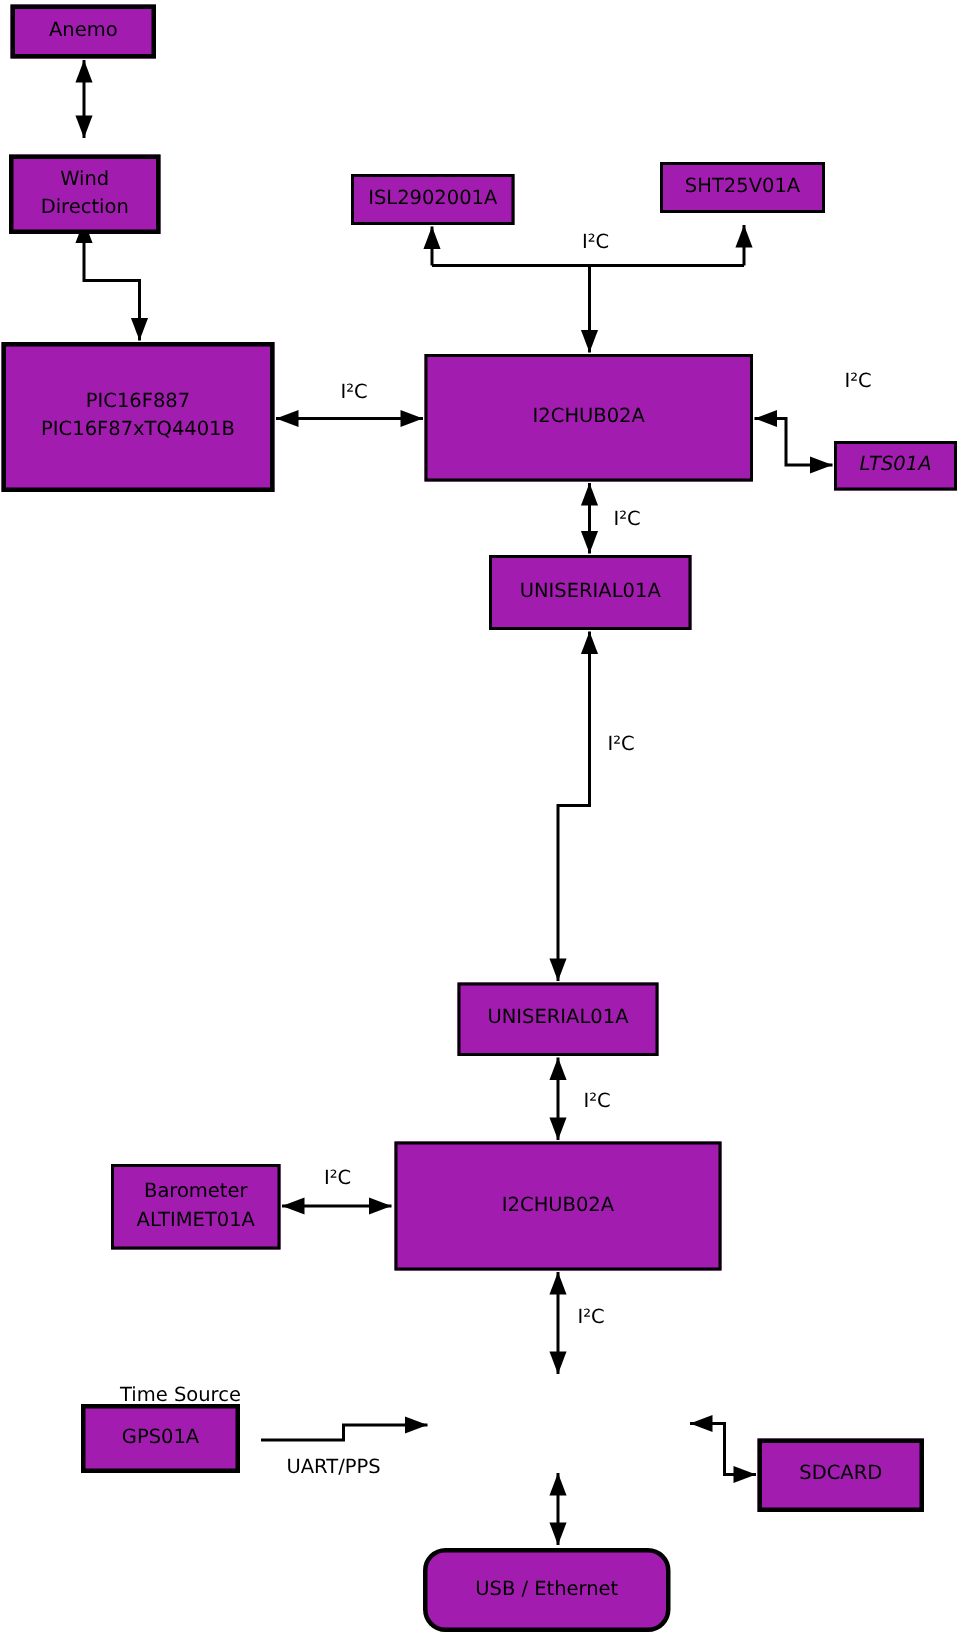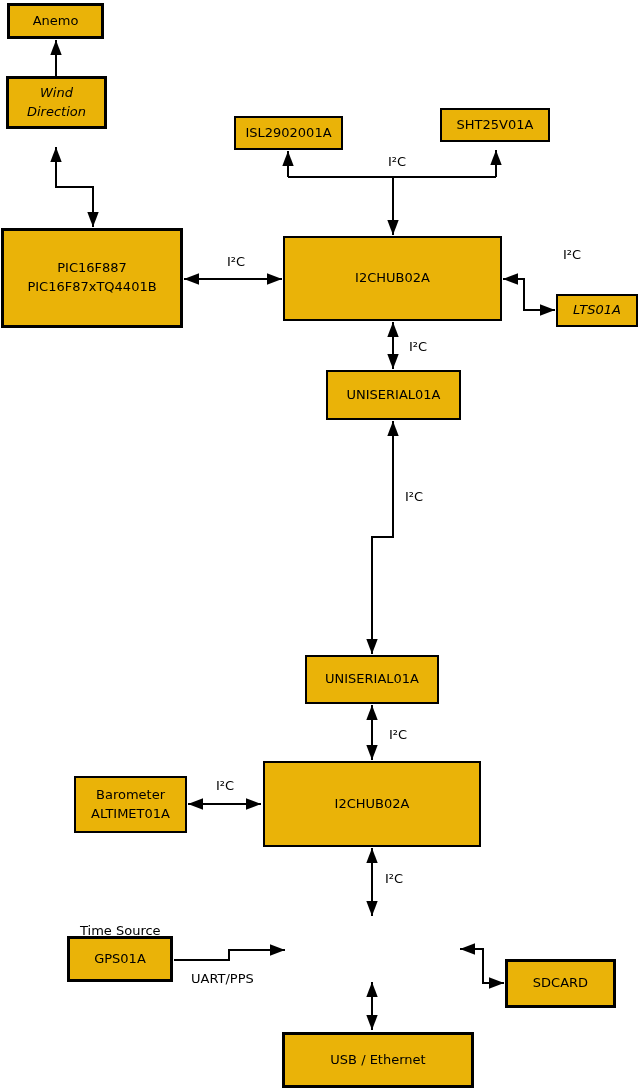--- a/index.html
+++ b/index.html
@@ -24,53 +24,53 @@
     height: 1089px;
   }
   svg.wires path.w {
     stroke: #000000;
     stroke-width: 2;
     fill: none;
   }
   .node {
     position: absolute;
     box-sizing: border-box;
-    background: #eab308;
+    background: #a21caf;
     border: 2px solid #000000;
     display: flex;
     align-items: center;
     justify-content: center;
     text-align: center;
     white-space: pre-line;
     font-size: 13px;
     line-height: 1.45;
   }
   .node.thick { border-width: 3px; }
   .elabel {
     position: absolute;
     font-size: 13px;
     white-space: nowrap;
   }
 
   
   #n-anemo   { left: 7px;   top: 3px;    width: 97px;  height: 36px; }
-  #n-wind    { left: 6px;   top: 76px;   width: 101px; height: 53px; font-style: italic; }
+  #n-wind    { left: 6px;   top: 103px;   width: 101px; height: 53px; }
   #n-pic     { left: 1px;   top: 228px;  width: 182px; height: 100px; text-align: center; }
   #n-isl     { left: 234px; top: 116px;  width: 109px; height: 34px; text-align: right; }
   #n-sht     { left: 440px; top: 108px;  width: 110px; height: 34px; }
   #n-hub1    { left: 283px; top: 236px;  width: 219px; height: 85px; }
   #n-lts     { left: 556px; top: 294px;  width: 82px;  height: 33px; font-style: italic; }
   #n-uni1    { left: 326px; top: 370px;  width: 135px; height: 50px; }
   #n-uni2    { left: 305px; top: 655px;  width: 134px; height: 49px; }
   #n-hub2    { left: 263px; top: 761px;  width: 218px; height: 86px; }
   #n-baro    { left: 74px;  top: 776px;  width: 113px; height: 57px; }
-  #n-gps     { left: 67px;  top: 936px;  width: 106px; height: 46px; }
+  #n-gps     { left: 54px;  top: 936px;  width: 106px; height: 46px; }
   #n-arm     { left: 286px; top: 917px;  width: 173px; height: 63px; }
   #n-sdcard  { left: 505px; top: 959px;  width: 111px; height: 49px; }
-  #n-usb     { left: 282px; top: 1032px; width: 192px; height: 56px; }
+  #n-usb     { left: 282px; top: 1032px; width: 165px; height: 56px; border-radius: 15px; }
 
   
   #l-i2c-pic-hub1  { left: 227px; top: 254px; }
   #l-i2c-branch    { left: 388px; top: 154px; }
   #l-i2c-hub1-lts  { left: 563px; top: 247px; }
   #l-i2c-hub1-uni1 { left: 409px; top: 339px; }
   #l-i2c-long      { left: 405px; top: 489px; }
   #l-i2c-uni2-hub2 { left: 389px; top: 727px; }
   #l-i2c-baro-hub2 { left: 216px; top: 778px; }
   #l-i2c-hub2-arm  { left: 385px; top: 871px; }

